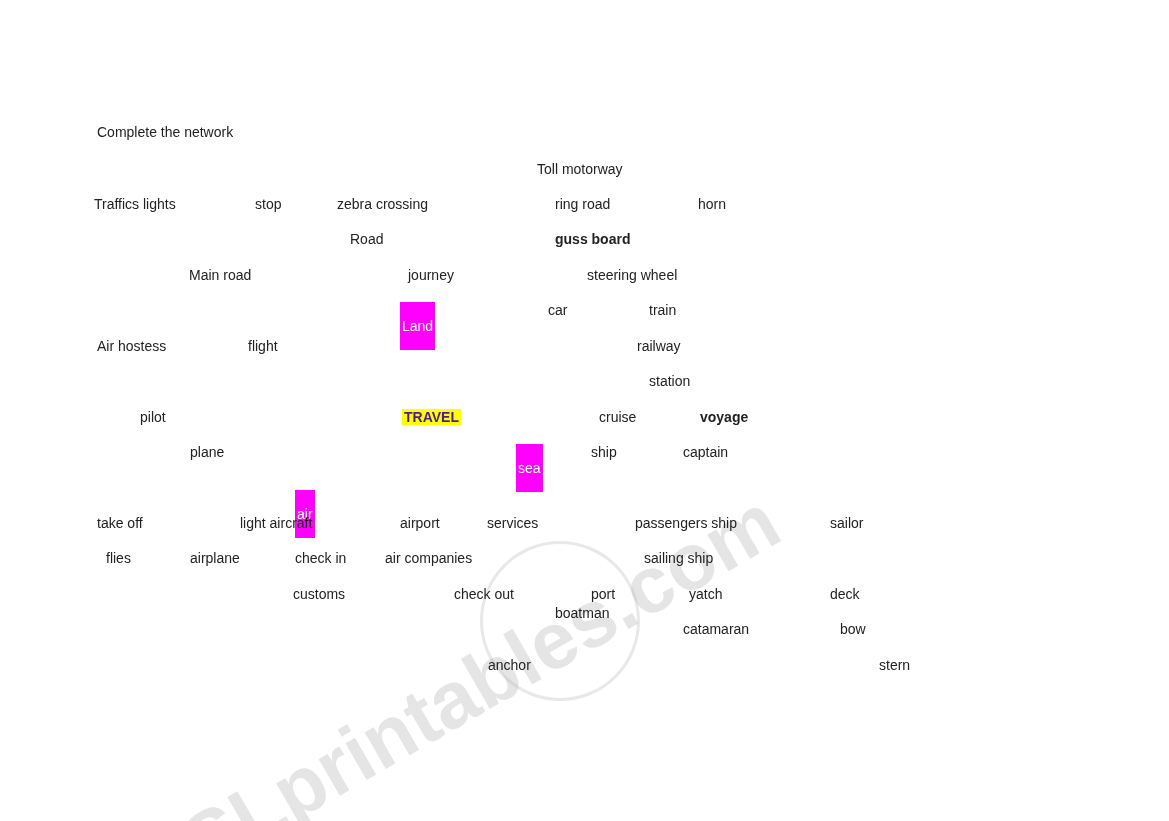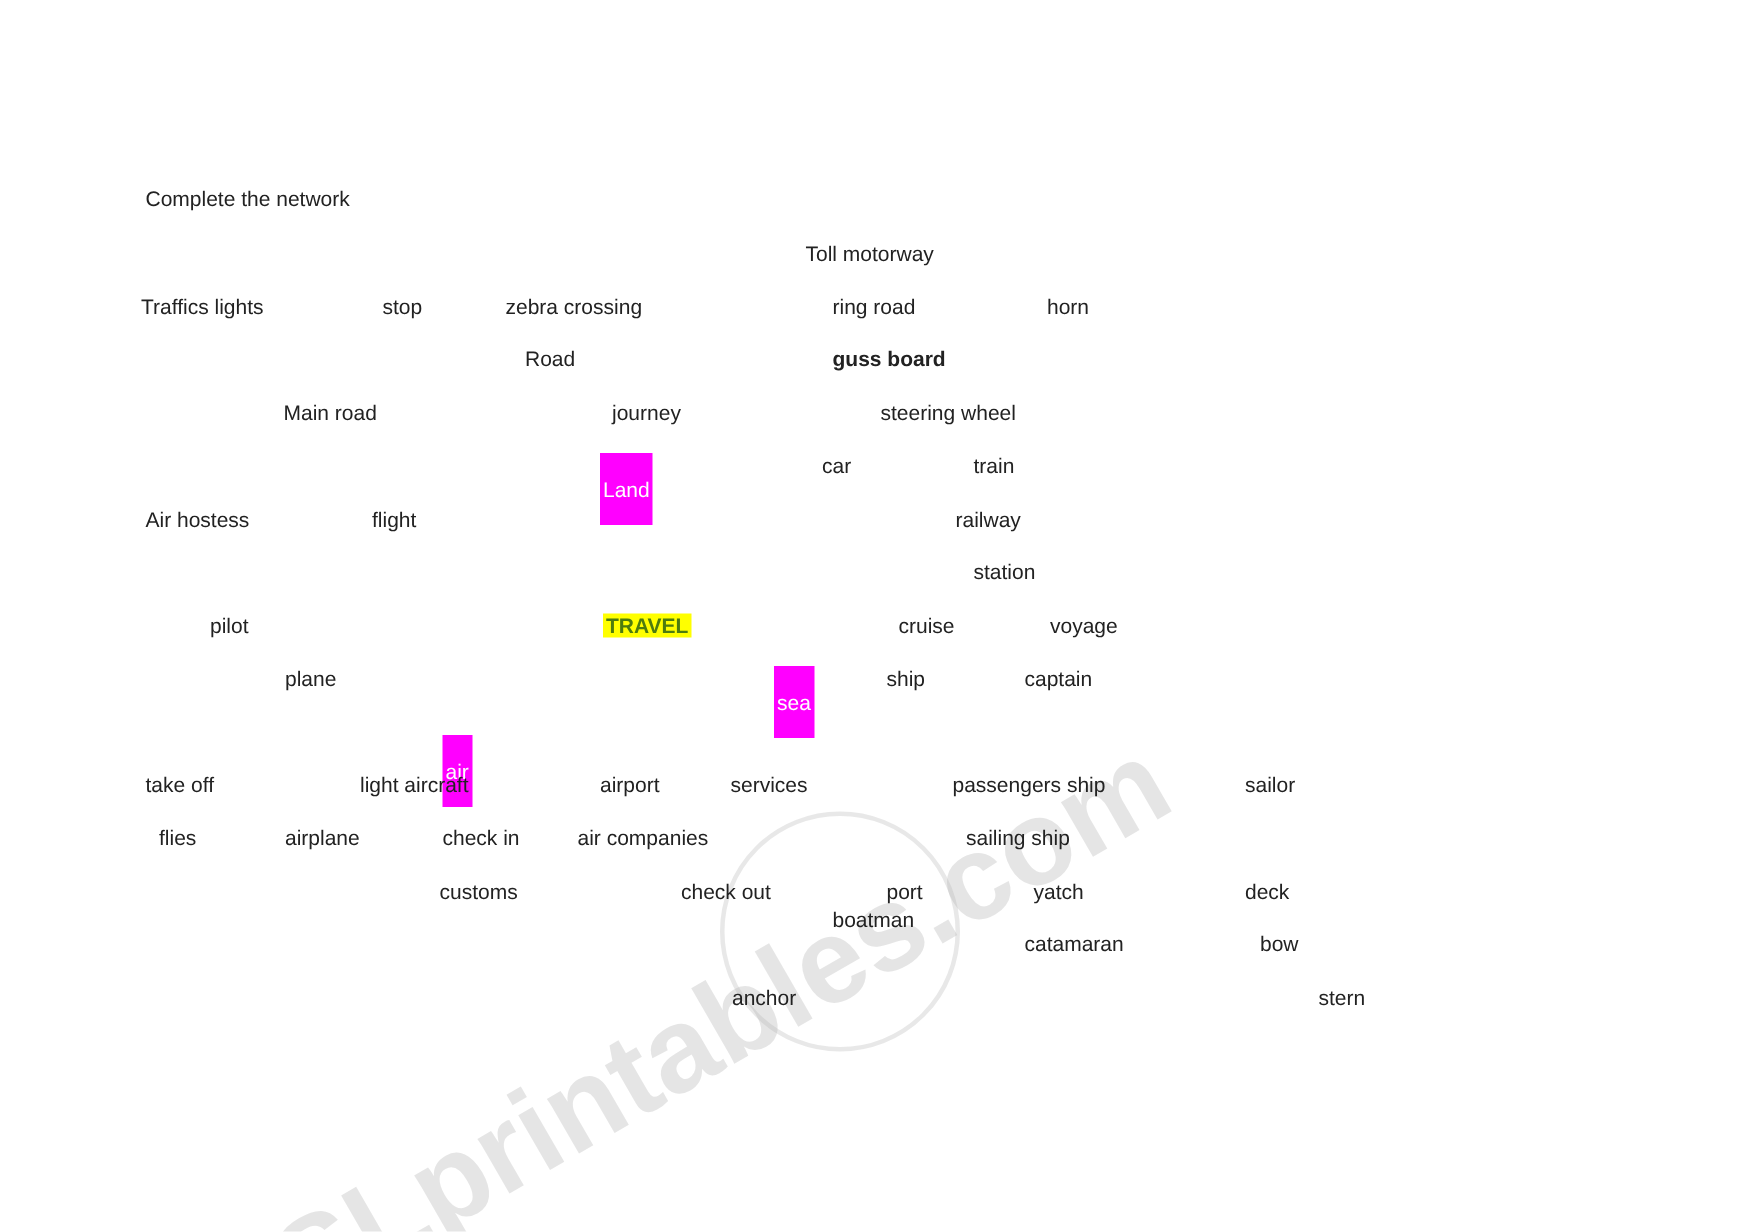--- a/index.html
+++ b/index.html
@@ -23,21 +23,21 @@
       position: absolute;
       white-space: nowrap;
     }
     .highlight-magenta {
       background-color: magenta;
       color: #fff;
       padding: 16px 2px;
     }
     .highlight-yellow {
       background-color: yellow;
-      color: #4d7c0f;
+      color: #4c1d95;
       font-weight: bold;
       padding: 0 2px;
     }
     .watermark {
       position: absolute;
       bottom: 80px;
       left: 100px;
       font-size: 80px;
       color: rgba(180,180,180,0.35);
       font-family: Arial, sans-serif;
@@ -79,21 +79,21 @@
     <span class="word highlight-magenta" style="left: 400px; top: 302px;">Land</span>
     <span class="word" style="left: 548px; top: 302px;">car</span>
     <span class="word" style="left: 649px; top: 302px;">train</span>
     <span class="word" style="left: 97px; top: 338px;">Air hostess</span>
     <span class="word" style="left: 248px; top: 338px;">flight</span>
     <span class="word" style="left: 637px; top: 338px;">railway</span>
     <span class="word" style="left: 649px; top: 373px;">station</span>
     <span class="word" style="left: 140px; top: 409px;">pilot</span>
     <span class="word highlight-yellow" style="left: 402px; top: 409px;">TRAVEL</span>
     <span class="word" style="left: 599px; top: 409px;">cruise</span>
-    <span class="word" style="left: 700px; top: 409px;">voyage</span>
+    <span class="word" style="left: 700px; top: 409px; font-weight: bold;">voyage</span>
     <span class="word" style="left: 190px; top: 444px;">plane</span>
     <span class="word highlight-magenta" style="left: 295px; top: 466px; margin-top: 24px;">air</span>
     <span class="word highlight-magenta" style="left: 516px; top: 444px;">sea</span>
     <span class="word" style="left: 591px; top: 444px;">ship</span>
     <span class="word" style="left: 683px; top: 444px;">captain</span>
     <span class="word" style="left: 97px; top: 515px;">take off</span>
     <span class="word" style="left: 240px; top: 515px;">light aircraft</span>
     <span class="word" style="left: 400px; top: 515px;">airport</span>
     <span class="word" style="left: 487px; top: 515px;">services</span>
     <span class="word" style="left: 635px; top: 515px;">passengers ship</span>

